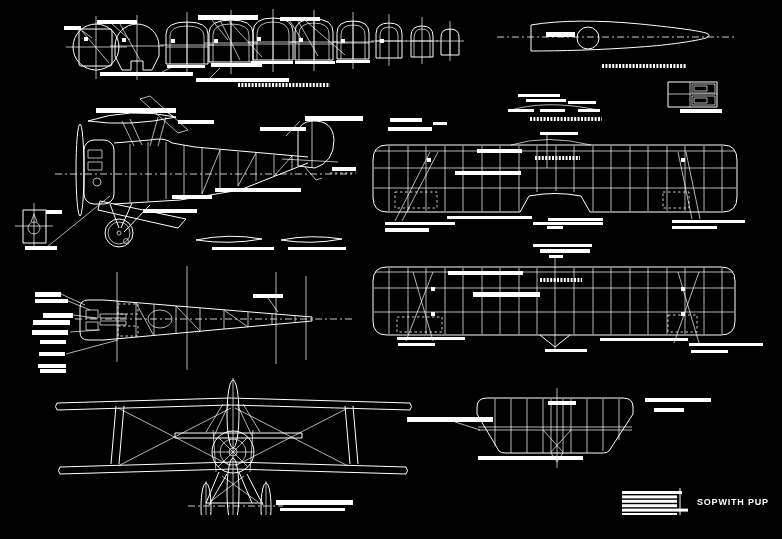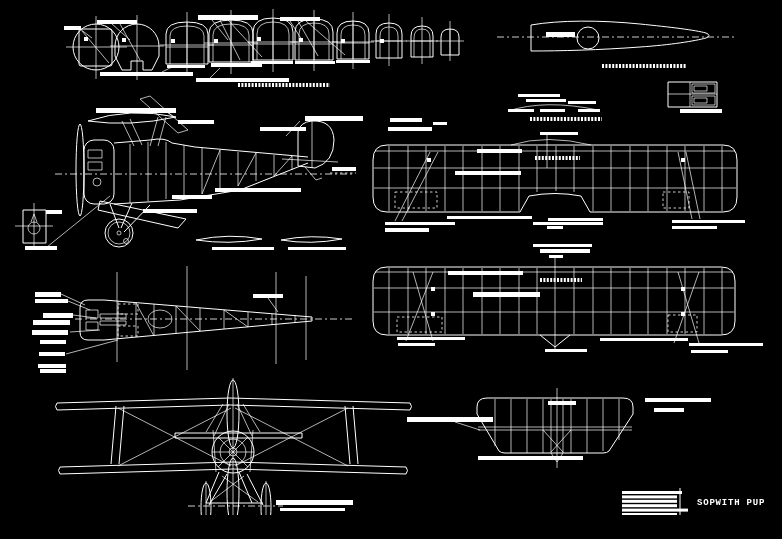--- a/index.html
+++ b/index.html
@@ -1,17 +1,17 @@
 <!DOCTYPE html>
 <html><head>
 <meta charset="utf-8">
 <style>
   html,body{margin:0;padding:0;background:#000;}
   #canvas{position:relative;width:782px;height:515px;background:#000;overflow:hidden;
-          font-family:Liberation Mono, monospace;}
+          font-family:Liberation Sans, sans-serif;}
   svg{position:absolute;left:0;top:0;}
   svg *{vector-effect:non-scaling-stroke;}
   .ln{stroke:#fff;stroke-width:1;fill:none;}
   .th{stroke:#fff;stroke-width:.7;fill:none;}
   .fb{fill:#fff;stroke:none;}                      
   .tt{stroke:#fff;stroke-width:4;stroke-dasharray:2 1.4;fill:none;}  
   .dash{stroke:#fff;stroke-width:.8;stroke-dasharray:7 3 2 3;fill:none;} 
   .dsh2{stroke:#fff;stroke-width:.8;stroke-dasharray:2.5 2.5;fill:none;} 
   .ttl{fill:#fff;font-size:9px;font-weight:bold;letter-spacing:.8px;}
 </style>

